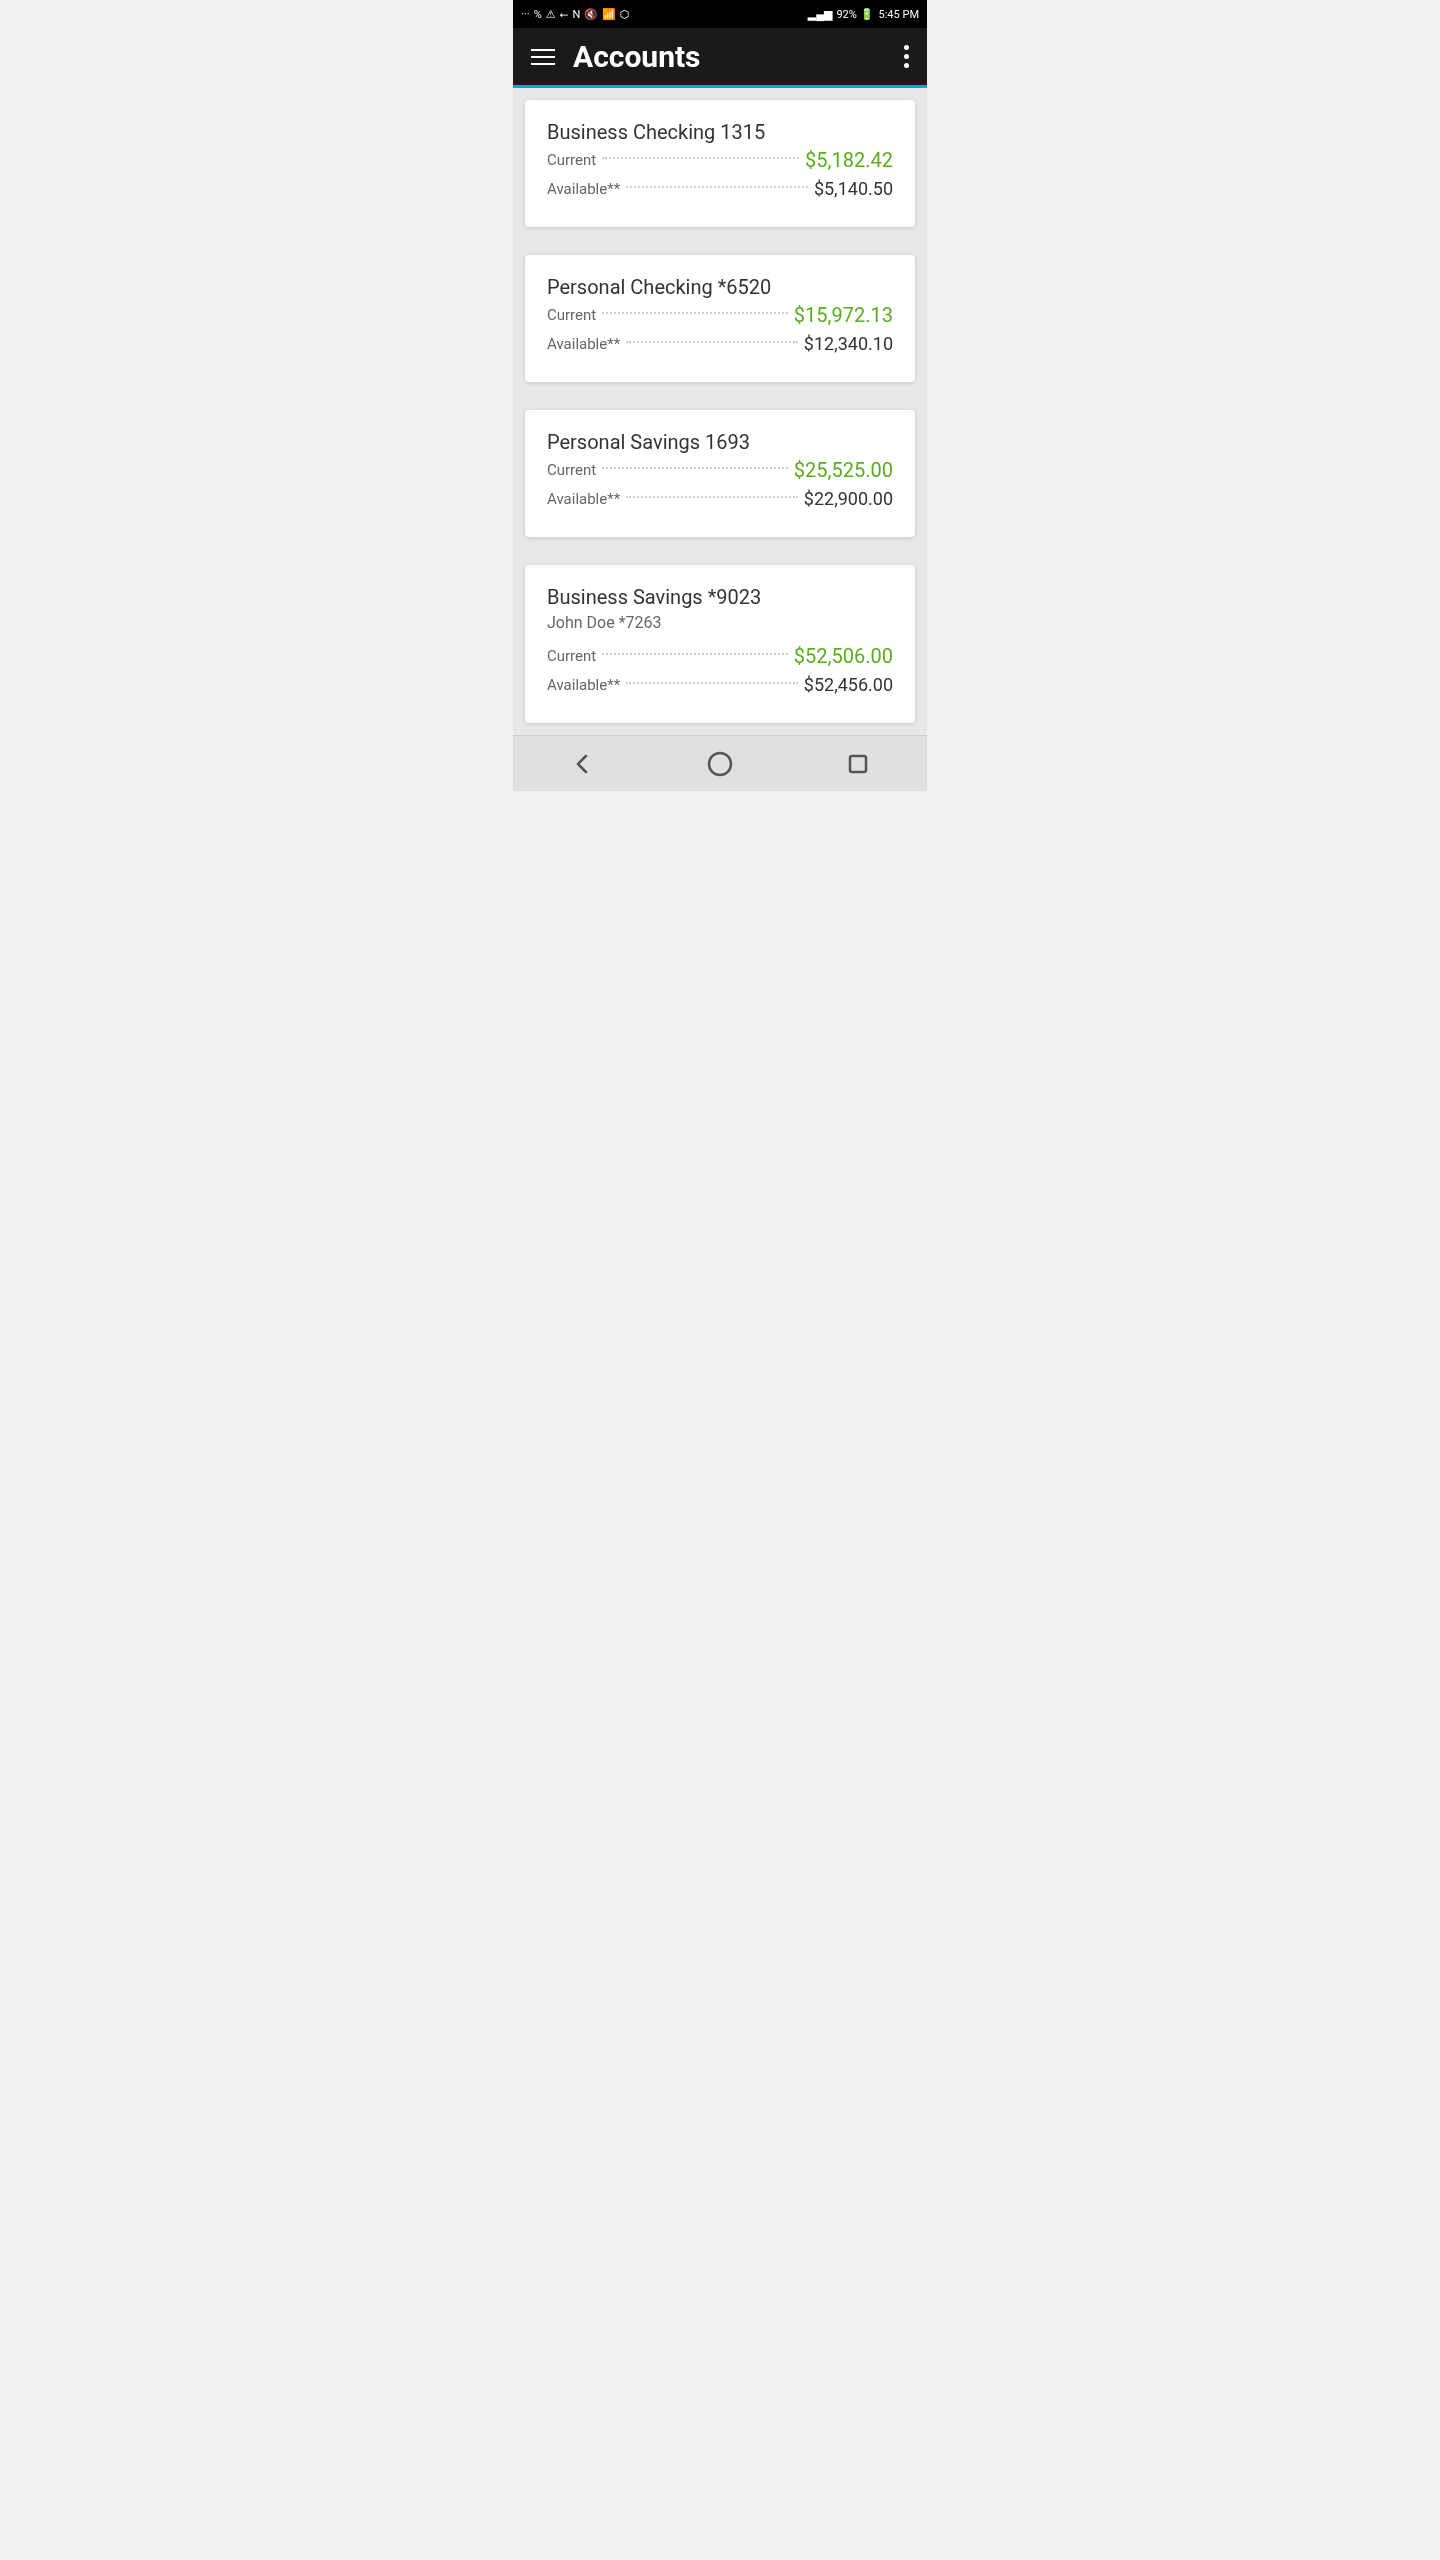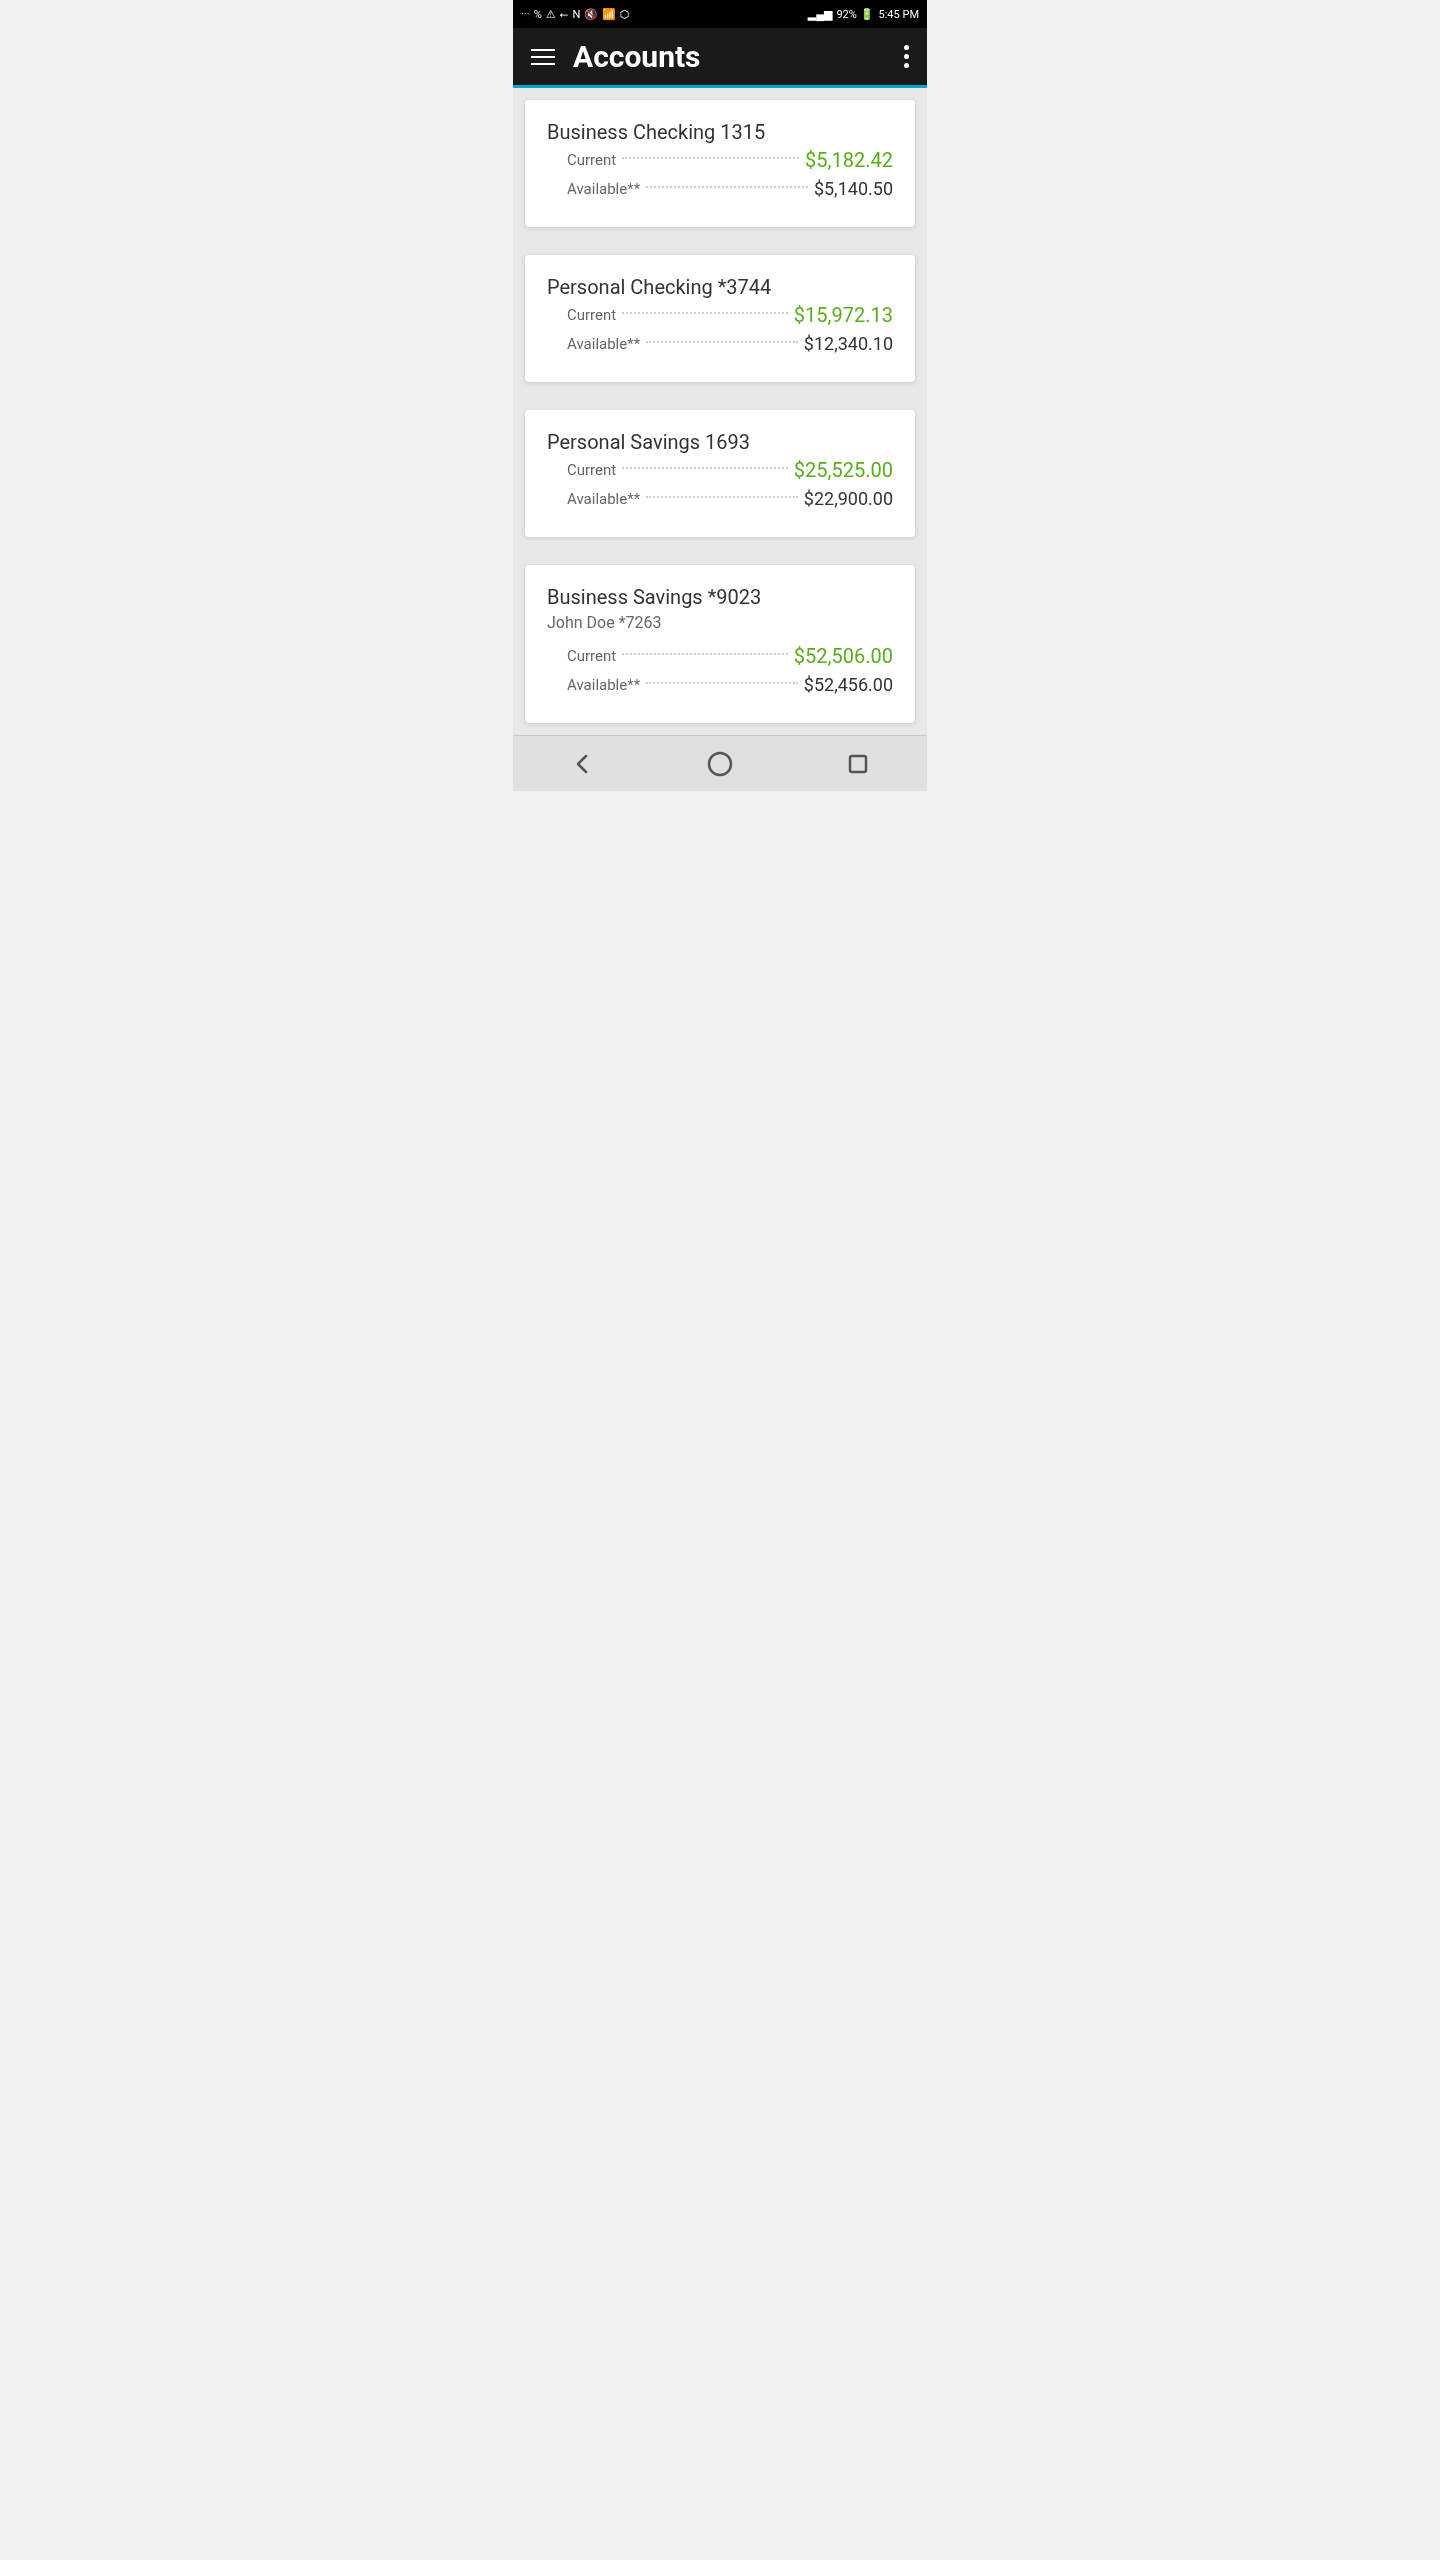--- a/index.html
+++ b/index.html
@@ -126,21 +126,20 @@
       font-size: 16px;
       color: #666;
       margin-bottom: 12px;
     }
 
     .balance-row {
       display: flex;
       align-items: center;
       justify-content: flex-start;
       margin-bottom: 6px;
-      margin-left: 20px;
     }
 
     .balance-label {
       font-size: 15px;
       color: #666;
       flex-shrink: 0;
     }
 
     .balance-dots {
       flex: 1;
@@ -232,21 +231,21 @@
       <span class="balance-amount-green">$5,182.42</span>
     </div>
     <div class="balance-row">
       <span class="balance-label">Available**</span>
       <span class="balance-dots"></span>
       <span class="balance-amount-black">$5,140.50</span>
     </div>
   </div>
 
   <div class="account-card">
-    <div class="account-name">Personal Checking *3744</div>
+    <div class="account-name">Personal Checking *6520</div>
     <div class="balance-row">
       <span class="balance-label">Current</span>
       <span class="balance-dots"></span>
       <span class="balance-amount-green">$15,972.13</span>
     </div>
     <div class="balance-row">
       <span class="balance-label">Available**</span>
       <span class="balance-dots"></span>
       <span class="balance-amount-black">$12,340.10</span>
     </div>

